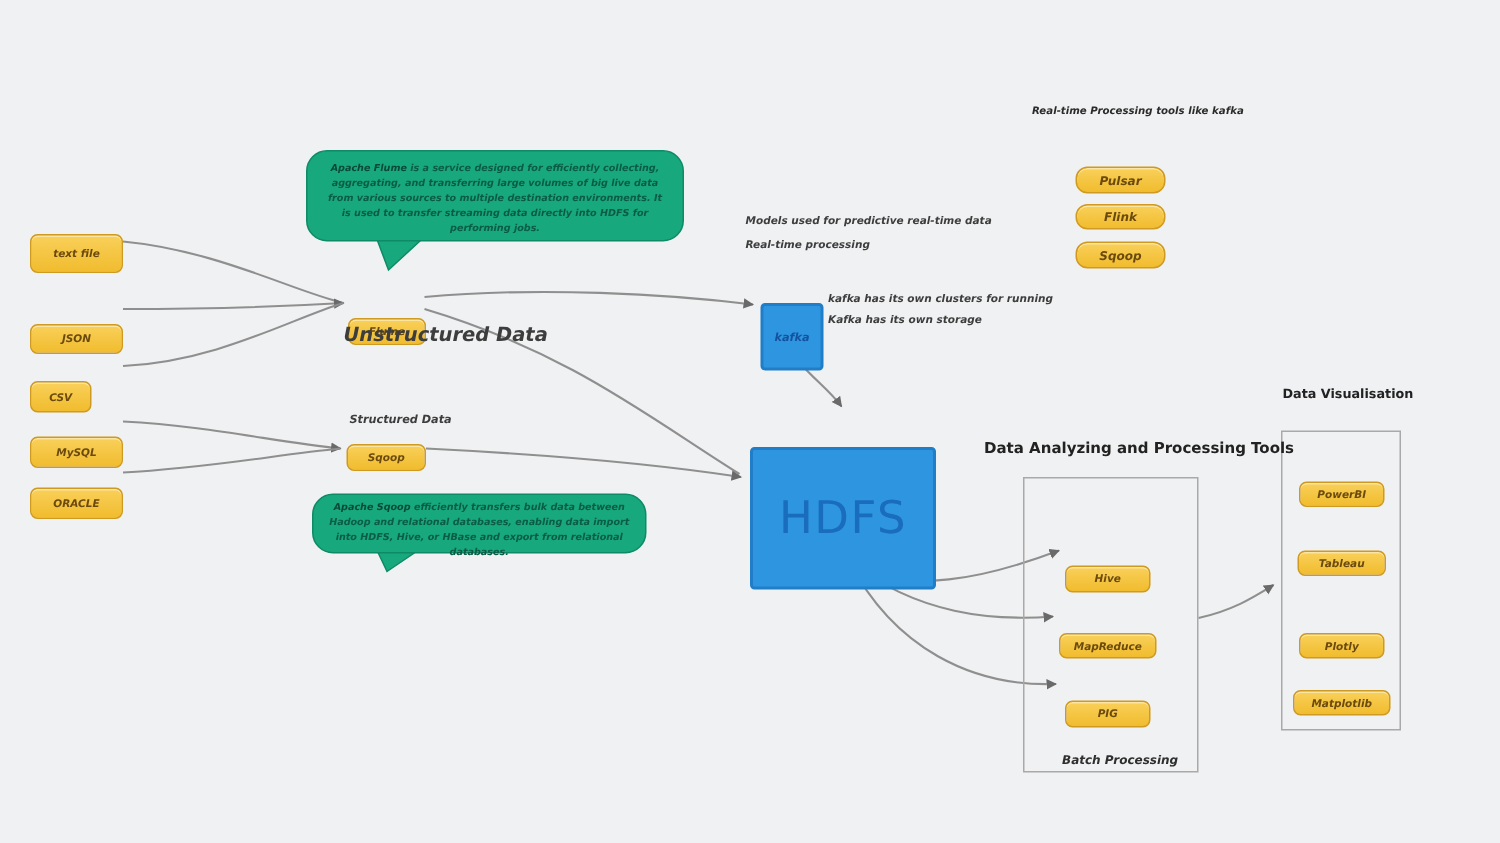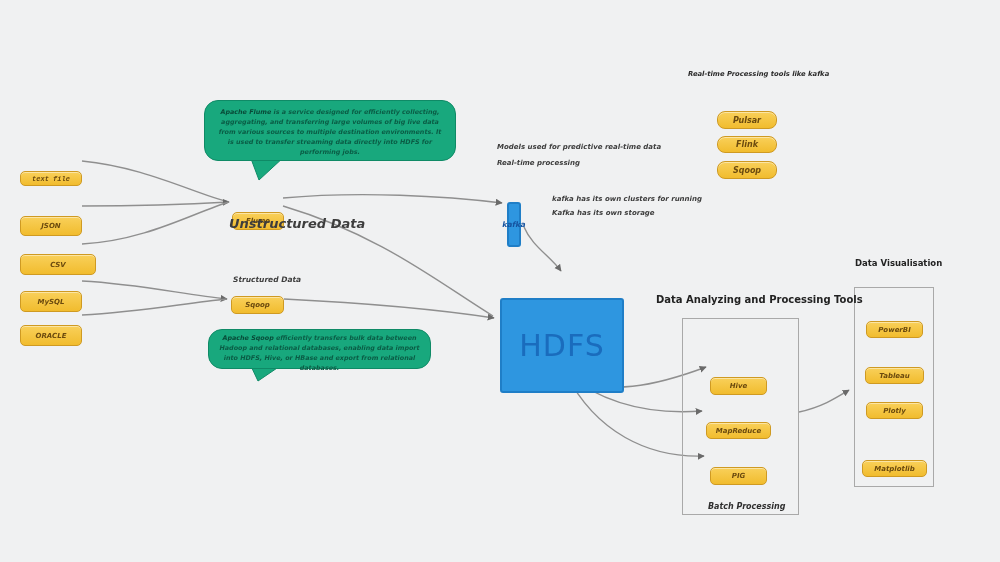--- a/index.html
+++ b/index.html
@@ -48,27 +48,27 @@
       <path d="M 566 374 C 605 398, 658 385, 706 367" marker-end="url(#arr)"></path>
       <path d="M 566 374 C 612 410, 662 414, 702 411" marker-end="url(#arr)"></path>
       <path d="M 566 374 C 596 432, 648 458, 704 456" marker-end="url(#arr)"></path>
       <path d="M 799 412 C 822 407, 836 398, 849 390" marker-end="url(#arr)"></path>
     </g>
 
     <polygon points="250,156 285,156 259,180" fill="#18a87d" stroke="#0f8a66" stroke-width="1"></polygon>
     <polygon points="250,364 283,364 258,381" fill="#18a87d" stroke="#0f8a66" stroke-width="1"></polygon>
   </svg>
 
-  <div class="node ybox" style="left:20px;top:151px;width:62px;height:15px;font-family:Liberation Mono, monospace;">
+  <div class="node ybox" style="left:20px;top:136px;width:62px;height:26px;">
       <span>text file</span>
     </div>
   <div class="node ybox" style="left:20px;top:196px;width:62px;height:20px;">
       <span>JSON</span>
     </div>
-  <div class="node ybox" style="left:20px;top:234px;width:76px;height:21px;">
+  <div class="node ybox" style="left:20px;top:234px;width:41px;height:21px;">
       <span>CSV</span>
     </div>
   <div class="node ybox" style="left:20px;top:271px;width:62px;height:21px;">
       <span>MySQL</span>
     </div>
   <div class="node ybox" style="left:20px;top:305px;width:62px;height:21px;">
       <span>ORACLE</span>
     </div>
 
   <div class="node ybox" style="left:232px;top:192px;width:52px;height:18px;">
@@ -82,21 +82,21 @@
 
   <div class="bubble" style="left:204px;top:100px;width:252px;height:61px;">
     <span><b>Apache Flume</b><span> is a service designed for efficiently collecting, aggregating, and transferring large volumes of big live data from various sources to multiple destination environments. It is used to transfer streaming data directly into HDFS for performing jobs.</span></span>
   </div>
   <div class="bubble" style="left:208px;top:329px;width:223px;height:40px;padding:4px 10px;">
     <span><b>Apache Sqoop</b><span> efficiently transfers bulk data between Hadoop and relational databases, enabling data import into HDFS, Hive, or HBase and export from relational databases.</span></span>
   </div>
 
   <div class="note" style="left:497px;top:143px;">Models used for predictive real-time data</div>
   <div class="note" style="left:497px;top:159px;">Real-time processing</div>
-  <div class="node bluebox kafka-label" style="left:507px;top:182px;width:14px;height:45px;">
+  <div class="node bluebox kafka-label" style="left:507px;top:182px;width:42px;height:45px;">
       <span>kafka</span>
     </div>
   <div class="note" style="left:552px;top:195px;">kafka has its own clusters for running</div>
   <div class="note" style="left:552px;top:209px;">Kafka has its own storage</div>
 
   <div class="note" style="left:688px;top:70px;font-size:6.8px;color:#2b2b2b;">Real-time Processing tools like kafka</div>
   <div class="node ybox pill" style="left:717px;top:91px;width:60px;height:18px;">
       <span>Pulsar</span>
     </div>
   <div class="node ybox pill" style="left:717px;top:116px;width:60px;height:17px;">
@@ -124,20 +124,20 @@
   <div class="caption" style="left:708px;top:502px;">Batch Processing</div>
 
   <div class="header" style="left:855px;top:258px;font-size:8.5px;">Data Visualisation</div>
   <div class="groupbox" style="left:854px;top:287px;width:80px;height:200px;"></div>
   <div class="node ybox" style="left:866px;top:301px;width:57px;height:17px;">
       <span>PowerBI</span>
     </div>
   <div class="node ybox" style="left:865px;top:347px;width:59px;height:17px;">
       <span>Tableau</span>
     </div>
-  <div class="node ybox" style="left:866px;top:382px;width:57px;height:17px;">
+  <div class="node ybox" style="left:866px;top:402px;width:57px;height:17px;">
       <span>Plotly</span>
     </div>
   <div class="node ybox" style="left:862px;top:440px;width:65px;height:17px;">
       <span>Matplotlib</span>
     </div>
 
 </div>
 
 </body></html>

